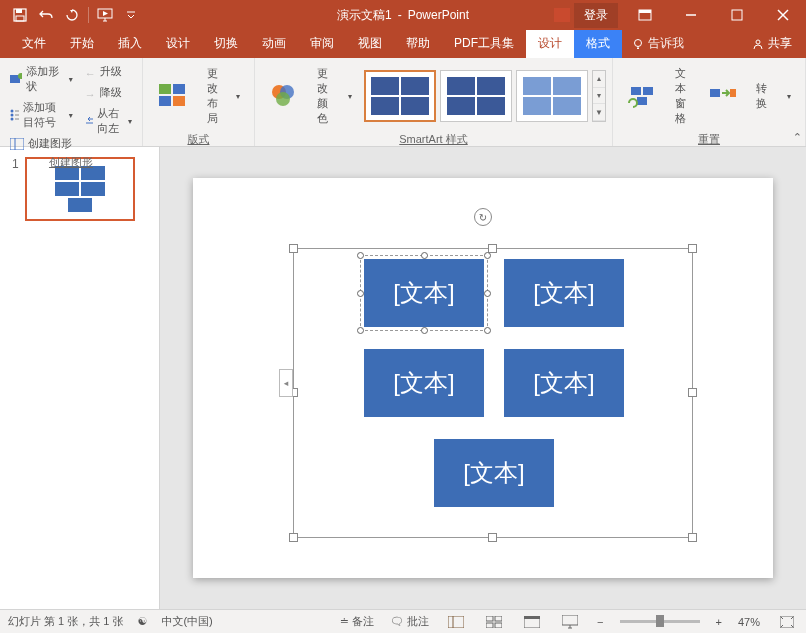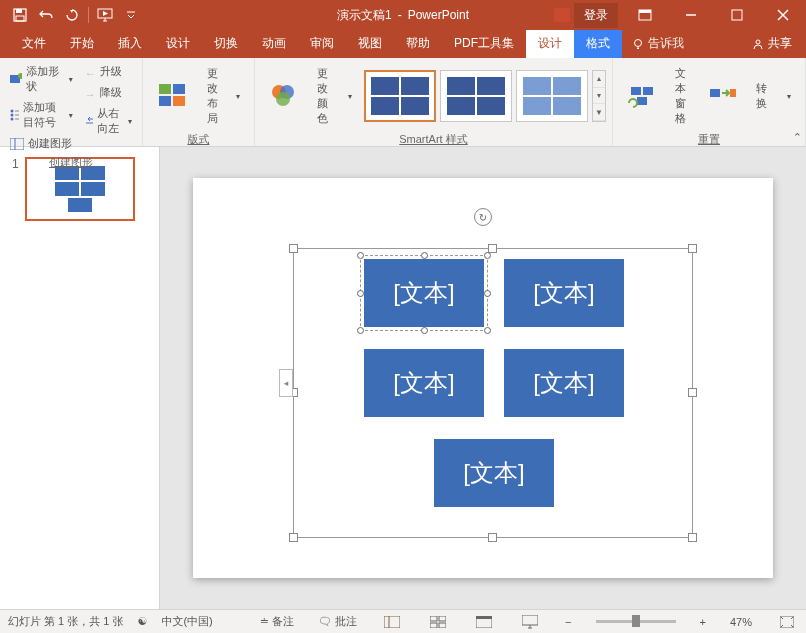--- a/index.html
+++ b/index.html
@@ -60,21 +60,21 @@
 .handle.mr { top: 50%; right: -5px; margin-top: -5px; }
 .handle.bl { bottom: -5px; left: -5px; }
 .handle.bm { bottom: -5px; left: 50%; margin-left: -5px; }
 .handle.br { bottom: -5px; right: -5px; }
 .side-tab { position: absolute; width: 14px; height: 28px; background: #fff; border: 1px solid #bbb; display: flex; align-items: center; justify-content: center; font-size: 9px; color: #888; }
 .smartart-box { background: #3d6db5; color: #fff; display: flex; align-items: center; justify-content: center; font-size: 24px; position: absolute; }
 .inner-sel { position: absolute; border: 1.5px solid #999; border-style: dashed; }
 .inner-sel .ihandle { position: absolute; width: 7px; height: 7px; background: #fff; border: 1px solid #666; border-radius: 50%; }
 
 .statusbar { height: 24px; background: #f3f2f1; border-top: 1px solid #d4d4d4; display: flex; align-items: center; font-size: 11px; color: #555; padding: 0 8px; gap: 14px; }
-.statusbar .right { margin-left: auto; display: flex; align-items: center; gap: 24px; }
+.statusbar .right { margin-left: auto; display: flex; align-items: center; gap: 16px; }
 .view-btn { width: 22px; height: 18px; display: flex; align-items: center; justify-content: center; cursor: pointer; }
 .zoom-slider { width: 80px; height: 3px; background: #bbb; position: relative; }
 .zoom-thumb { position: absolute; width: 8px; height: 12px; background: #888; top: -5px; left: 36px; }
 
 svg { display: block; }
 </style>
 </head>
 <body>
 
 <div class="titlebar">

